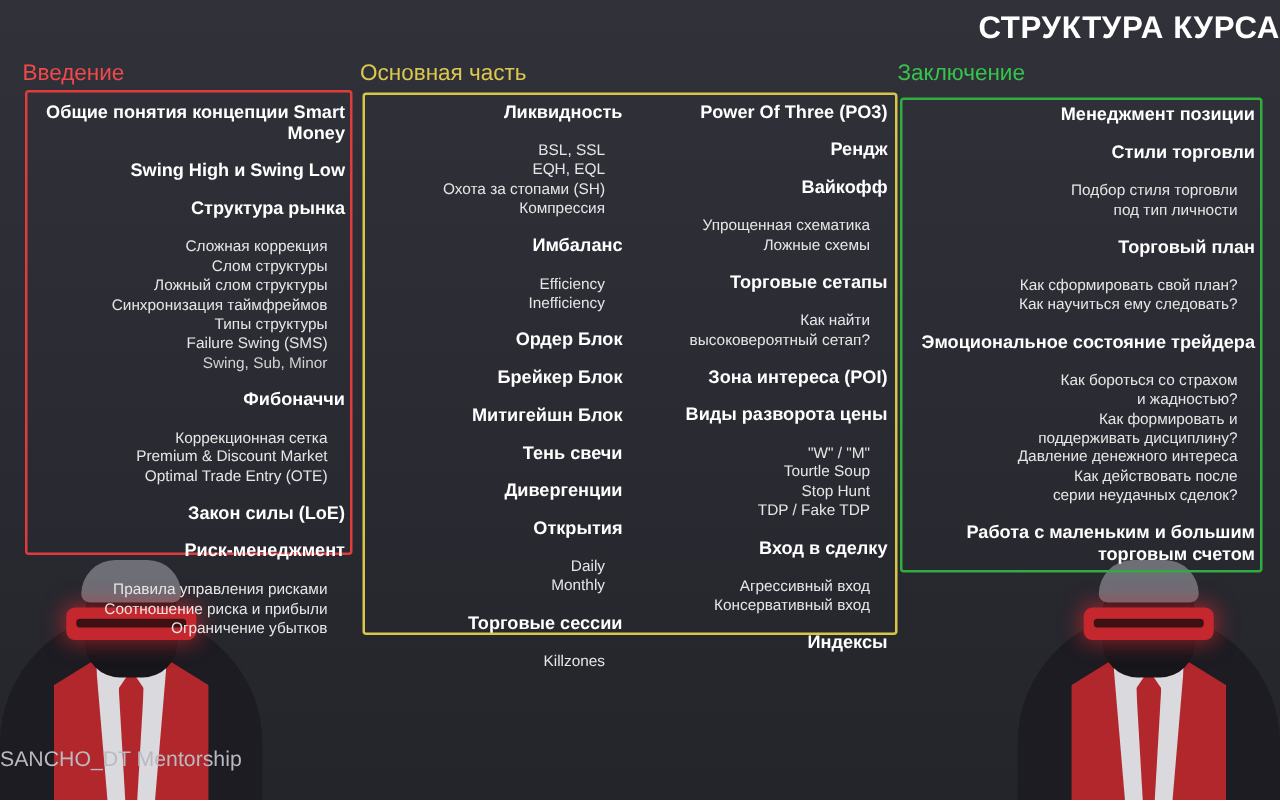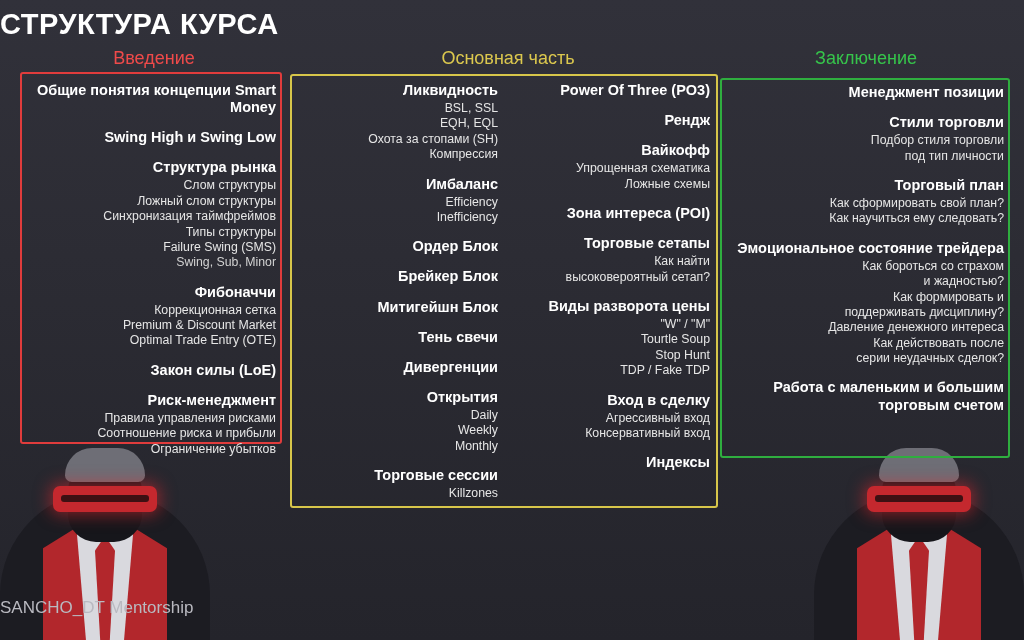--- a/index.html
+++ b/index.html
@@ -106,30 +106,30 @@
     background: #3d1013;
     border-radius: 3px;
   }
 
   
   .title {
     position: absolute;
     top: 8px;
     left: 0;
     width: 100%;
-    text-align: left;
-    font-size: 29px;
+    text-align: right;
+    font-size: 25px;
     font-weight: bold;
     letter-spacing: .5px;
   }
 
   
   .col-head {
     position: absolute;
-    text-align: center;
+    text-align: left;
     font-size: 18px;
   }
   .col-head.intro  { left: 18px;  width: 272px; top: 48px; color: #ef4a4a; }
   .col-head.main   { left: 288px; width: 440px; top: 48px; color: #dcc84e; }
   .col-head.outro  { left: 718px; width: 296px; top: 48px; color: #36c44b; }
 
   
   .box {
     position: absolute;
     box-sizing: border-box;
@@ -152,21 +152,21 @@
 
   .grp { margin-bottom: 13px; }
   .grp:last-child { margin-bottom: 0; }
   .grp-title {
     font-size: 14.5px;
     font-weight: bold;
     line-height: 1.18;
     margin-bottom: 2px;
   }
   .grp-items {
-    margin: 0;
+    margin: 14px;
     padding: 0 0 0 12px;
     list-style: none;
   }
   .grp-items li {
     font-size: 12.3px;
     line-height: 1.25;
     color: #e6e6e6;
   }
   .grp-items li.sub { padding-left: 11px; color: #d2d2d2; }
 
@@ -221,20 +221,21 @@
   <div class="col-body intro" id="col-intro">
       <div class="grp">
         <div class="grp-title">Общие понятия концепции Smart Money</div>
       </div>
       <div class="grp">
         <div class="grp-title">Swing High и Swing Low</div>
       </div>
       <div class="grp">
         <div class="grp-title">Структура рынка</div>
         <ul class="grp-items">
+          <li class="">Сложная коррекция</li>
           <li class="">Слом структуры</li>
           <li class="">Ложный слом структуры</li>
           <li class="">Синхронизация таймфреймов</li>
           <li class="">Типы структуры</li>
           <li class="">Failure Swing (SMS)</li>
           <li class="sub">Swing, Sub, Minor</li>
         </ul>
       </div>
       <div class="grp">
         <div class="grp-title">Фибоначчи</div>
@@ -285,21 +286,20 @@
       <div class="grp">
         <div class="grp-title">Тень свечи</div>
       </div>
       <div class="grp">
         <div class="grp-title">Дивергенции</div>
       </div>
       <div class="grp">
         <div class="grp-title">Открытия</div>
         <ul class="grp-items">
           <li class="">Daily</li>
-          <li class="">Weekly</li>
           <li class="">Monthly</li>
         </ul>
       </div>
       <div class="grp">
         <div class="grp-title">Торговые сессии</div>
         <ul class="grp-items">
           <li class="">Killzones</li>
         </ul>
       </div>
     </div>
@@ -311,28 +311,28 @@
         <div class="grp-title">Рендж</div>
       </div>
       <div class="grp">
         <div class="grp-title">Вайкофф</div>
         <ul class="grp-items">
           <li class="">Упрощенная схематика</li>
           <li class="">Ложные схемы</li>
         </ul>
       </div>
       <div class="grp">
-        <div class="grp-title">Зона интереса (POI)</div>
-      </div>
-      <div class="grp">
         <div class="grp-title">Торговые сетапы</div>
         <ul class="grp-items">
           <li class="">Как найти</li>
           <li class="">высоковероятный сетап?</li>
         </ul>
+      </div>
+      <div class="grp">
+        <div class="grp-title">Зона интереса (POI)</div>
       </div>
       <div class="grp">
         <div class="grp-title">Виды разворота цены</div>
         <ul class="grp-items">
           <li class="">"W" / "M"</li>
           <li class="">Tourtle Soup</li>
           <li class="">Stop Hunt</li>
           <li class="">TDP / Fake TDP</li>
         </ul>
       </div>

